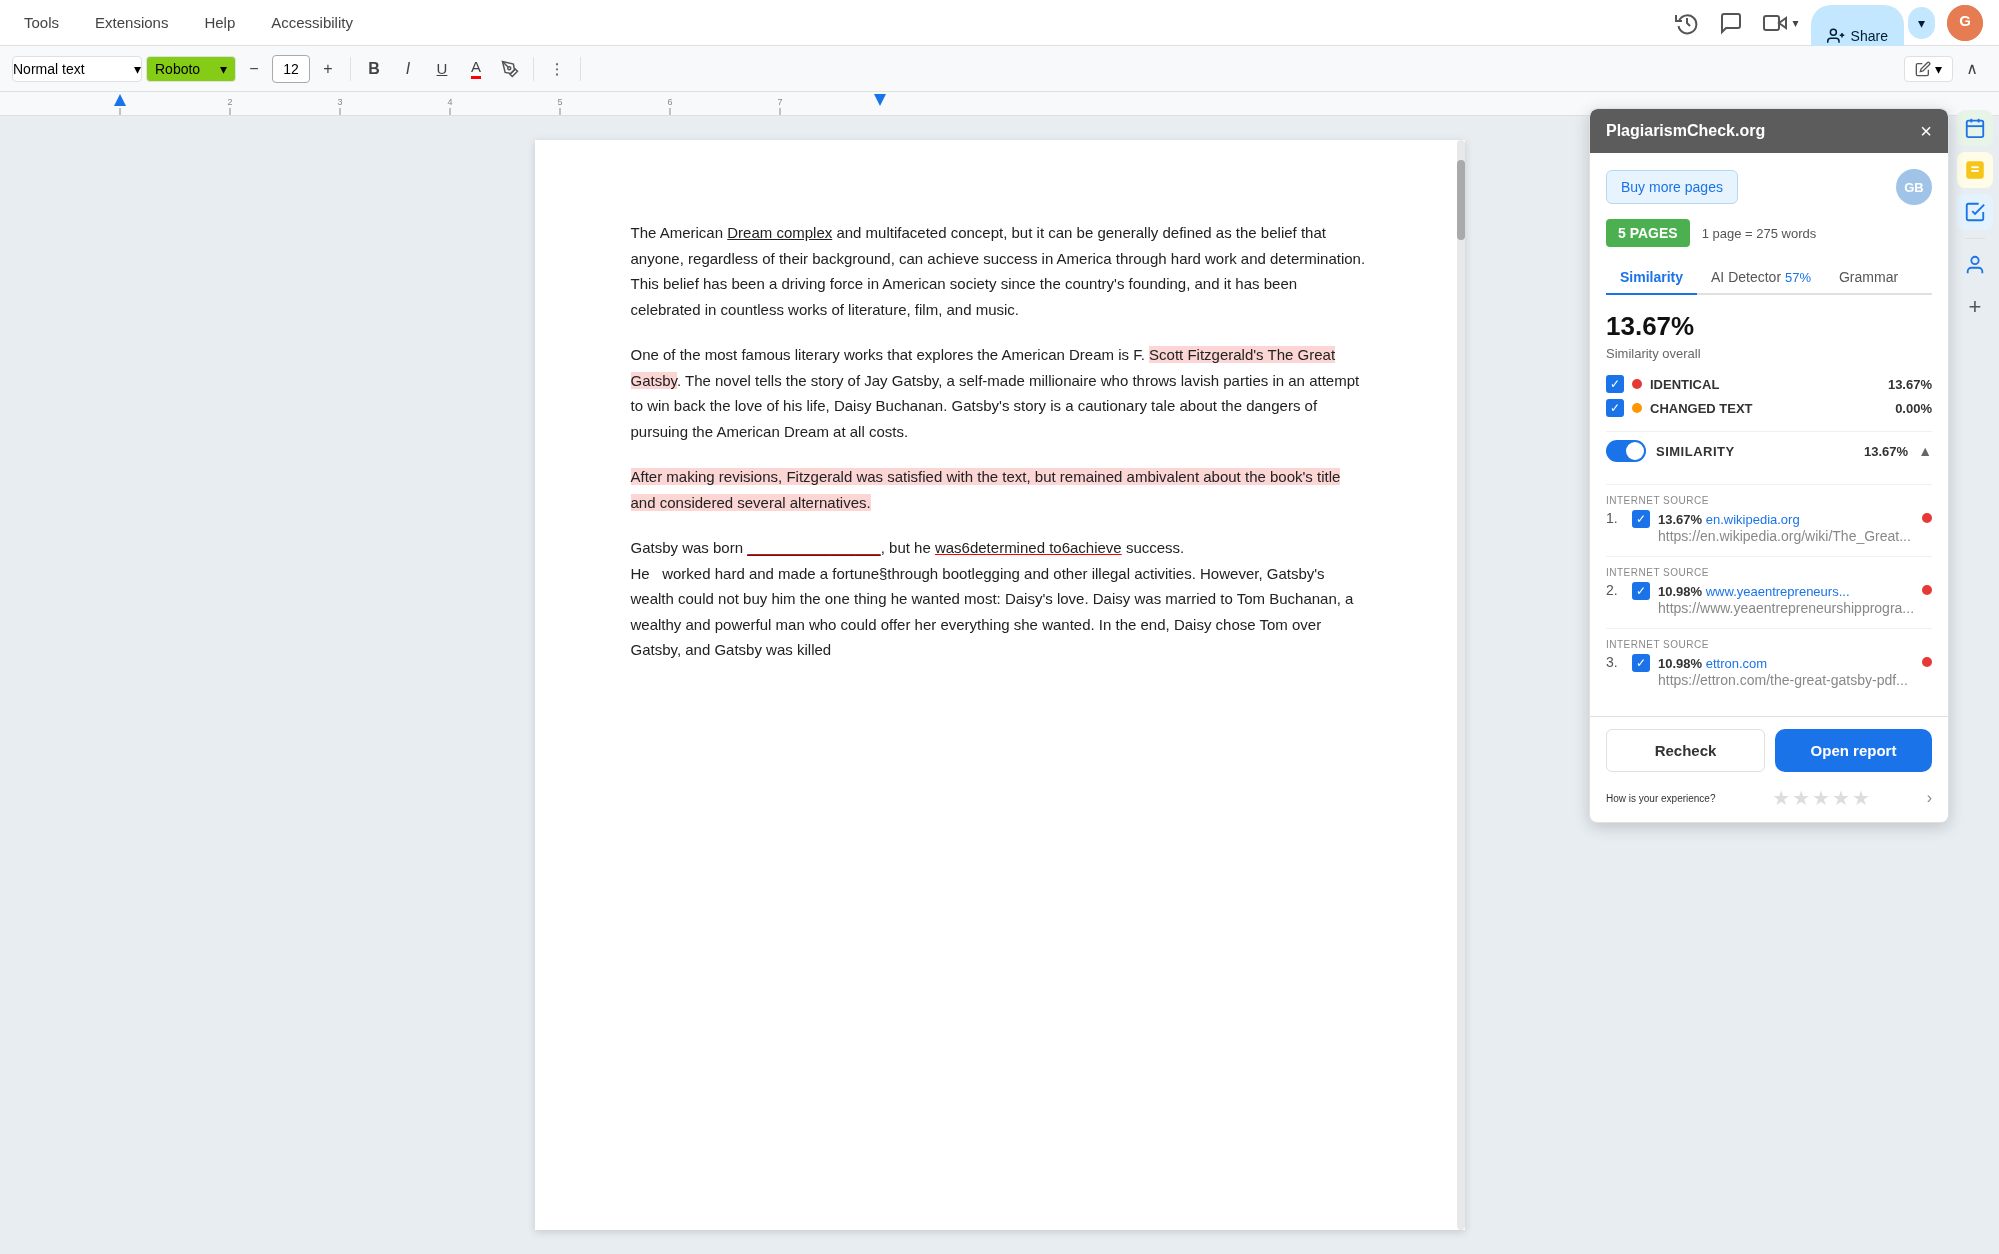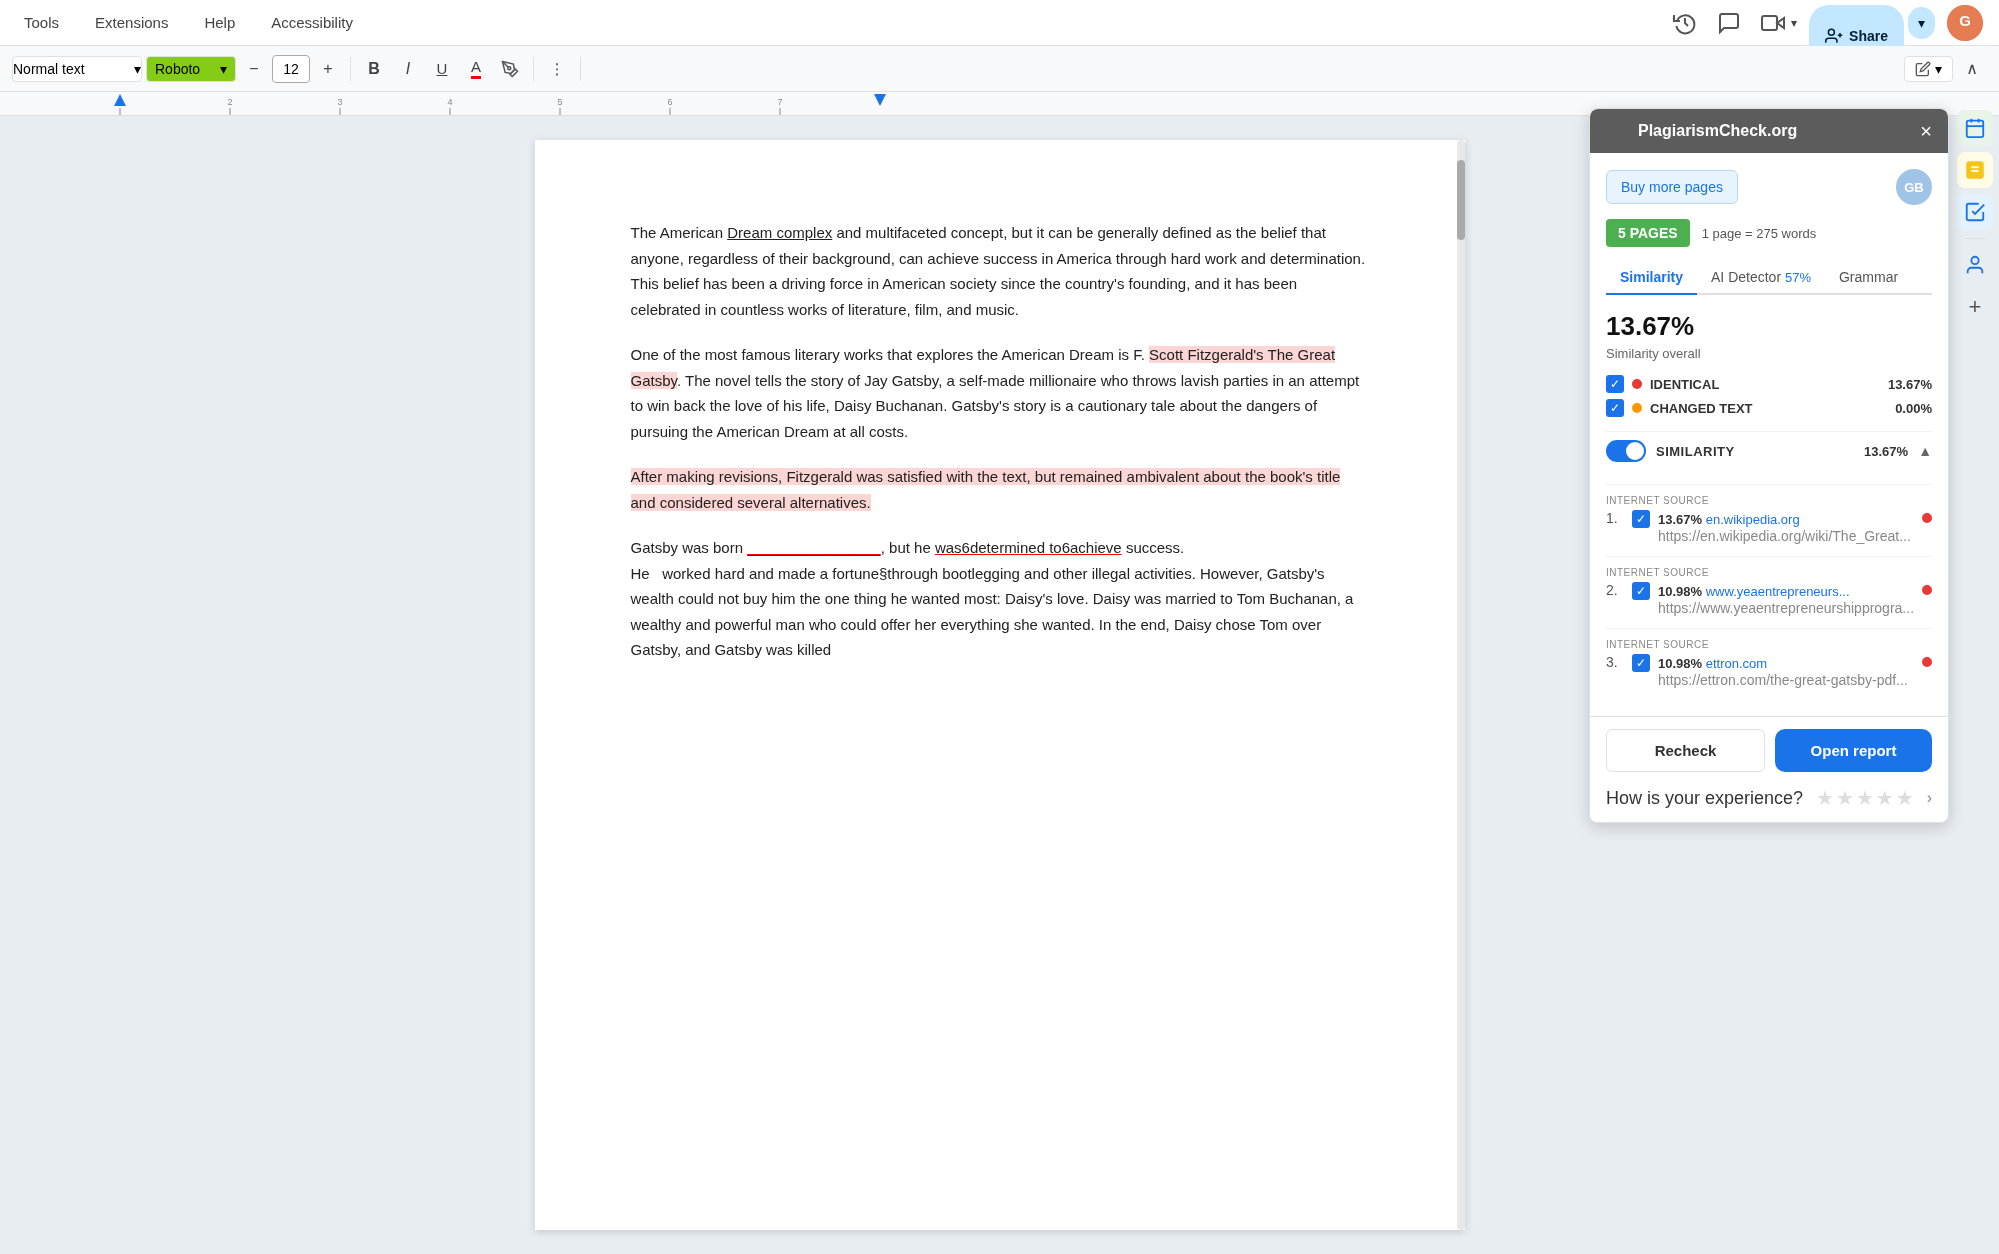--- a/index.html
+++ b/index.html
@@ -8,21 +8,21 @@
     
     .top-bar {
       display: flex; align-items: center; justify-content: flex-end;
       padding: 6px 16px; background: #fff; height: 46px;
       border-bottom: 1px solid #e0e0e0;
     }
     .top-bar-left { display: flex; align-items: center; gap: 20px; margin-right: auto; }
     .menu-item { font-size: 15px; color: #444; cursor: pointer; padding: 4px 8px; border-radius: 4px; }
     .top-bar-right { display: flex; align-items: center; gap: 12px; }
     .history-icon, .comment-icon, .camera-icon { width: 32px; height: 32px; display: flex; align-items: center; justify-content: center; border-radius: 50%; cursor: pointer; color: #444; font-size: 20px; }
-    .share-btn { display: flex; align-items: center; gap: 6px; background: #c2e7ff; border: none; border-radius: 20px; padding: 22px 16px; font-size: 14px; font-weight: 700; cursor: pointer; color: #001d35; margin-top: 27px; }
+    .share-btn { display: flex; align-items: center; gap: 6px; background: #c2e7ff; border: none; border-radius: 20px; padding: 22px 16px; font-size: 14px; font-weight: 400; cursor: pointer; color: #001d35; margin-top: 27px; }
     .share-dropdown { background: #c2e7ff; border: none; border-radius: 20px; padding: 8px 10px; cursor: pointer; color: #001d35; font-size: 14px; margin-left: -8px; }
     .avatar { width: 36px; height: 36px; border-radius: 50%; background: #e67c52; display: flex; align-items: center; justify-content: center; color: white; font-weight: bold; font-size: 15px; cursor: pointer; overflow: hidden; }
 
     
     .toolbar {
       display: flex; align-items: center; gap: 4px;
       padding: 4px 12px; background: #f8f9fa; height: 46px;
       border-bottom: 1px solid #e0e0e0;
     }
     .style-select {
@@ -97,21 +97,21 @@
       background: #fff; width: 360px; border: 1px solid #e0e0e0;
       border-radius: 8px; box-shadow: 0 4px 16px rgba(0,0,0,0.18);
       position: absolute; right: 44px; top: 70px; z-index: 100;
       display: flex; flex-direction: column;
     }
     .panel-header {
       background: #5c5c5c; color: #fff; padding: 12px 16px;
       display: flex; align-items: center; justify-content: space-between;
       border-radius: 8px 8px 0 0;
     }
-    .panel-title { font-size: 16px; font-weight: bold; margin-left: 32px; }
+    .panel-title { font-size: 16px; font-weight: bold; }
     .panel-close { background: none; border: none; color: #fff; font-size: 20px; cursor: pointer; line-height: 1; }
     .panel-body { padding: 16px; flex: 1; overflow-y: auto; }
 
     .buy-more-row { display: flex; align-items: center; justify-content: space-between; margin-bottom: 14px; }
     .buy-more-btn {
       background: #e8f4fd; border: 1px solid #b3d9f5; border-radius: 6px;
       padding: 8px 14px; font-size: 14px; color: #1a73e8; cursor: pointer;
     }
     .gb-badge {
       width: 36px; height: 36px; border-radius: 50%; background: #a0c4e8;
@@ -177,21 +177,21 @@
     .action-btns { display: flex; gap: 10px; margin-bottom: 14px; }
     .recheck-btn {
       flex: 1; padding: 12px; border: 1px solid #e0e0e0; border-radius: 6px;
       background: #fff; font-size: 15px; color: #333; cursor: pointer; font-weight: 600;
     }
     .open-report-btn {
       flex: 1; padding: 12px; border: none; border-radius: 10px;
       background: #1a73e8; color: #fff; font-size: 15px; cursor: pointer; font-weight: 600;
     }
     .experience-row { display: flex; align-items: center; justify-content: space-between; }
-    .experience-label { font-size: 18px; color: #333; }
+    .experience-label { font-size: 10px; color: #333; }
     .stars { display: flex; gap: 2px; }
     .star-empty { font-size: 20px; color: #ddd; }
     .chevron-right { font-size: 16px; color: #888; cursor: pointer; }
     .side-icon { width: 36px; height: 36px; display: flex; align-items: center; justify-content: center; border-radius: 4px; cursor: pointer; font-size: 18px; color: #555; }
 
     
     .ruler-svg { width: 100%; height: 24px; }
 
     .camera-dropdown { display: flex; align-items: center; gap: 2px; }
   </style>

